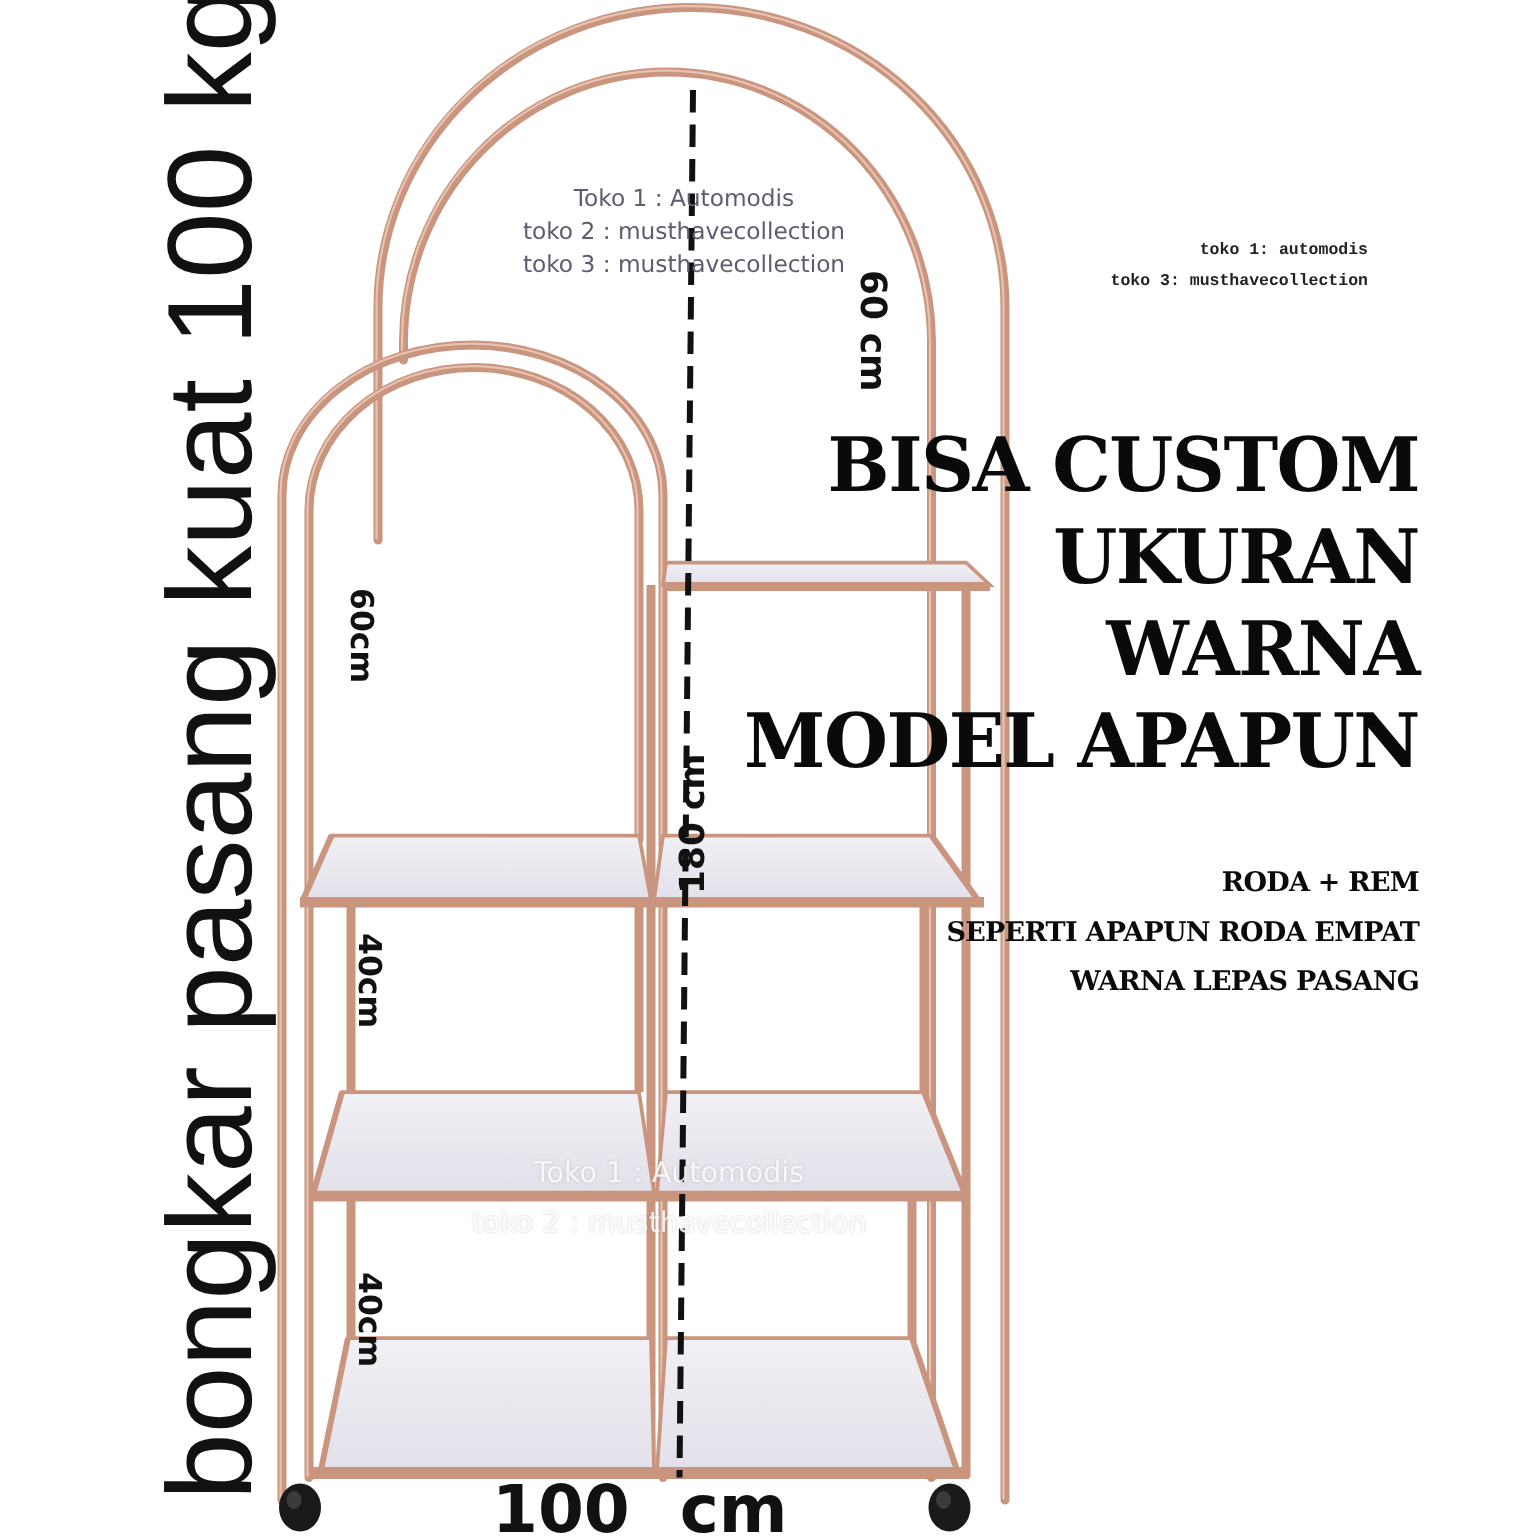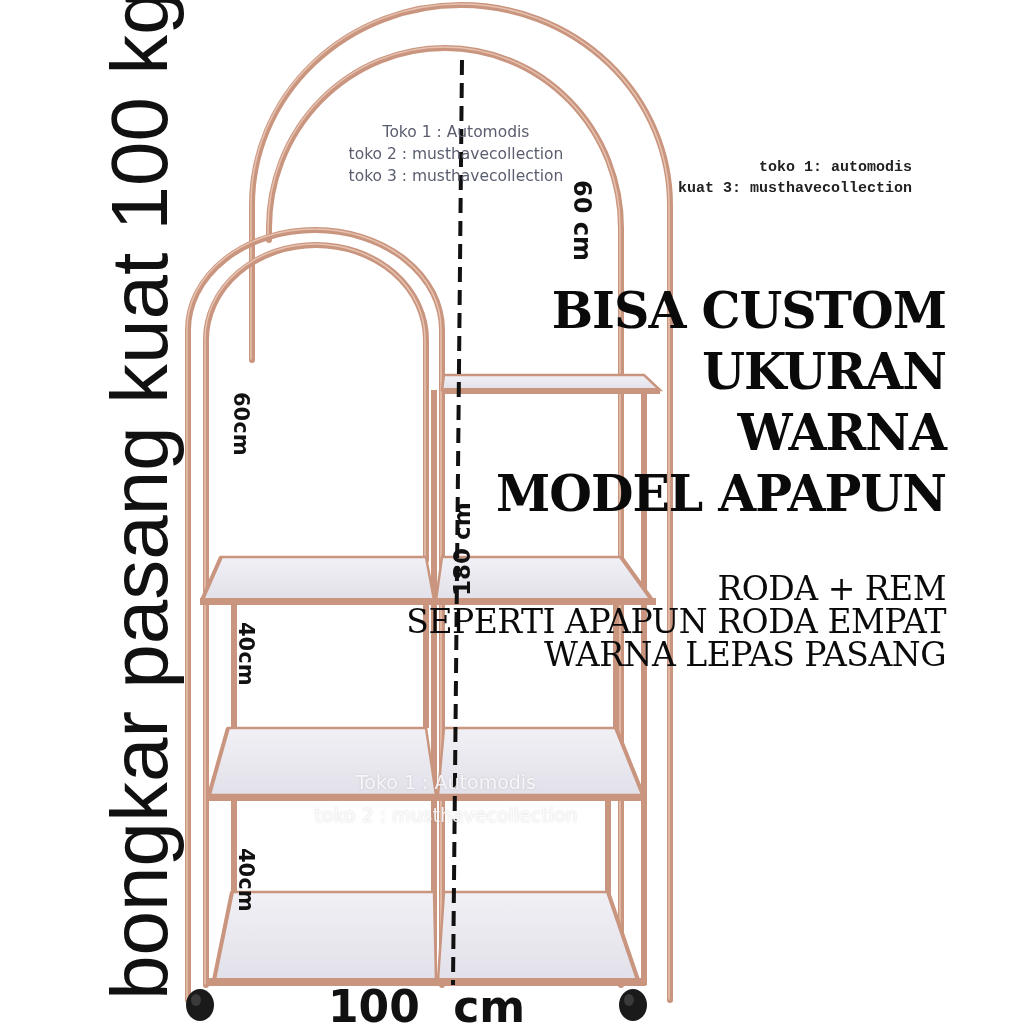--- a/index.html
+++ b/index.html
@@ -54,21 +54,21 @@
     .wm-top div { white-space: nowrap; }
     
     .wm-right {
       position: absolute;
       left: 600px;
       top: 157px;
       width: 296px;
       text-align: right;
       font-family: "Liberation Mono", monospace;
       font-weight: bold;
-      font-size: 15px;
+      font-size: 11px;
       line-height: 21px;
       color: #222222;
     }
     .wm-right div { white-space: nowrap; }
     
     .wm-bottom {
       position: absolute;
       left: 240px;
       top: 766px;
       width: 380px;
@@ -94,22 +94,22 @@
       letter-spacing: -1px;
       transform: scaleY(1.02);
     }
     .headline div { white-space: nowrap; }
     .features {
       position: absolute;
       right: 94px;
       top: 572px;
       text-align: right;
       font-family: "DejaVu Serif", serif;
-      font-weight: normal;
-      font-size: 33px;
+      font-weight: bold;
+      font-size: 18px;
       line-height: 33px;
       color: #0a0a0a;
       letter-spacing: -0.5px;
     }
     .features div { white-space: nowrap; }
     
     .dim {
       position: absolute;
       font-family: "DejaVu Sans", sans-serif;
       font-weight: bold;
@@ -225,21 +225,21 @@
   </svg>
 
   <div class="wm-top">
     <div>Toko 1 : Automodis</div>
     <div>toko 2 : musthavecollection</div>
     <div>toko 3 : musthavecollection</div>
   </div>
 
   <div class="wm-right">
     <div>toko 1: automodis</div>
-    <div>kuat 3: musthavecollection</div>
+    <div>toko 3: musthavecollection</div>
   </div>
 
   <div class="wm-bottom">
     <div>Toko 1 : Automodis</div>
     <div>toko 2 : musthavecollection</div>
   </div>
 
   <div class="side-slogan">bongkar pasang kuat 100 kg</div>
 
   <div class="headline">

